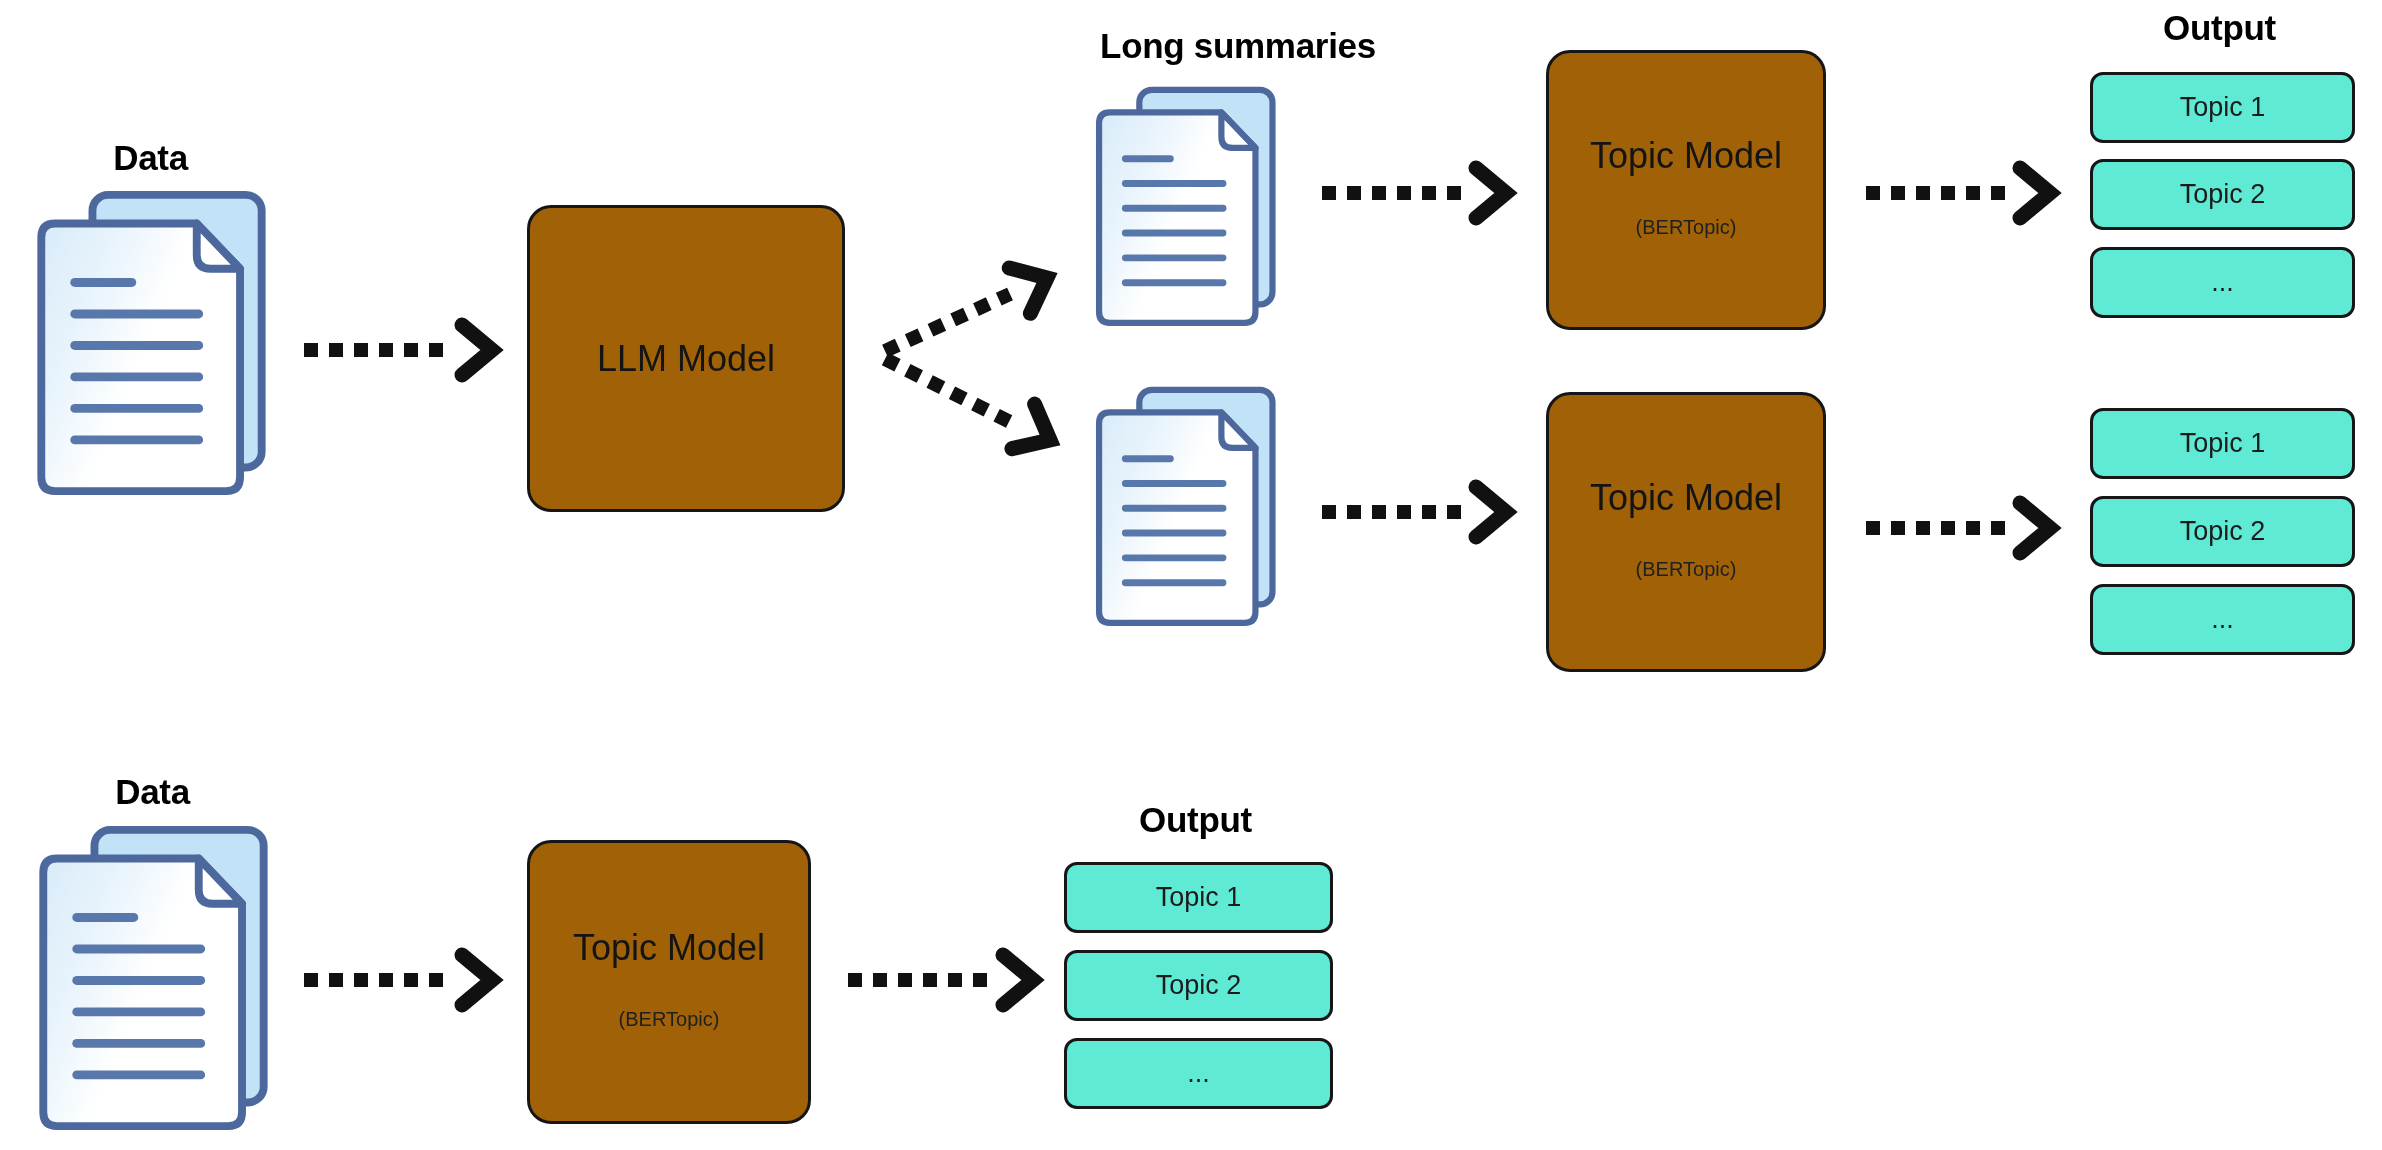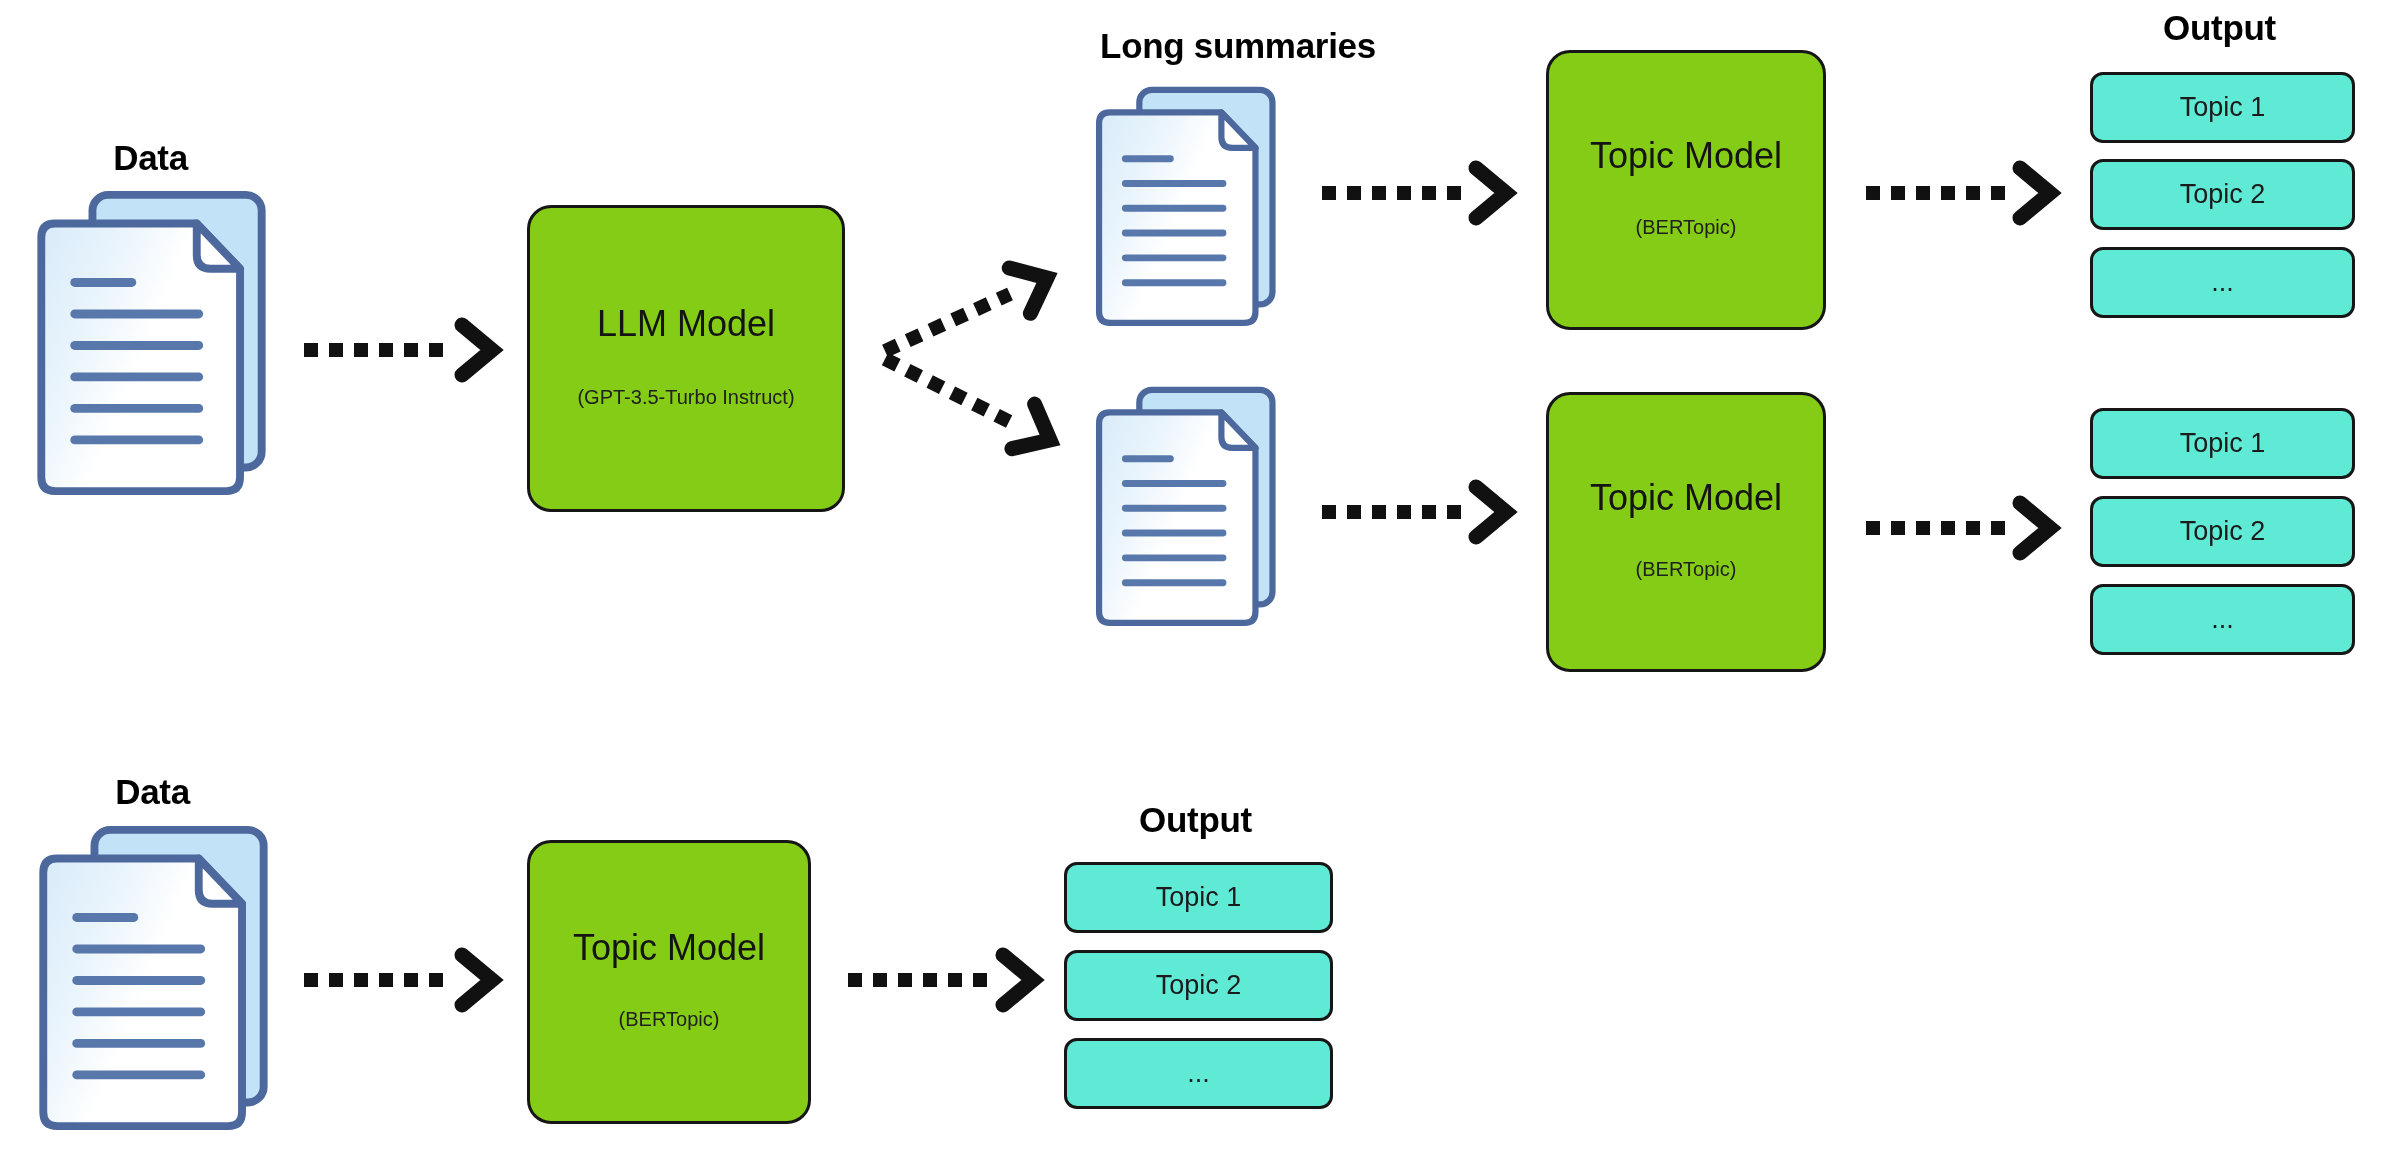--- a/index.html
+++ b/index.html
@@ -5,21 +5,21 @@
   html,body{margin:0;padding:0;background:#ffffff;}
   body{width:2382px;height:1150px;overflow:hidden;
        font-family:"Liberation Sans","DejaVu Sans",sans-serif;}
   .canvas{position:relative;width:2382px;height:1150px;background:#ffffff;}
 
   
   .label{position:absolute;font-weight:800;font-size:35px;color:#000;
          text-align:center;line-height:40px;letter-spacing:-0.3px;}
 
   
-  .model-box{position:absolute;background:#84cc16;border:3px solid #161616;
+  .model-box{position:absolute;background:#a16207;border:3px solid #161616;
              border-radius:24px;display:flex;flex-direction:column;
              align-items:center;justify-content:center;text-align:center;}
   .model-box .title{font-size:36px;line-height:40px;color:#141414;}
   .model-box .subtitle{font-size:20px;line-height:34px;color:#202020;padding:0 24px;}
   .gap36{gap:36px;} .gap34{gap:34px;}
 
   
   .pill{position:absolute;background:#5eead4;border:3px solid #161616;
         border-radius:13px;display:flex;align-items:center;justify-content:center;
         font-size:27px;color:#1b1b1b;}
@@ -80,21 +80,20 @@
   <svg class="docstack" style="left:1092px;top:386px;" width="186" height="240">
     <use href="#doc-stack" width="186" height="240"></use>
   </svg>
 
   <svg class="docstack" style="left:35px;top:825px;" width="235" height="305">
     <use href="#doc-stack" width="235" height="305"></use>
   </svg>
 
   <div class="model-box gap36" style="left:527px;top:205px;width:312px;height:301px;">
     <div class="title">LLM Model</div>
-    <div class="subtitle">(GPT-3.5-Turbo Instruct)</div>
   </div>
 
   <div class="model-box gap34" style="left:1546px;top:50px;width:274px;height:274px;">
     <div class="title">Topic Model</div>
     <div class="subtitle">(BERTopic)</div>
   </div>
 
   <div class="model-box gap34" style="left:1546px;top:392px;width:274px;height:274px;">
     <div class="title">Topic Model</div>
     <div class="subtitle">(BERTopic)</div>

